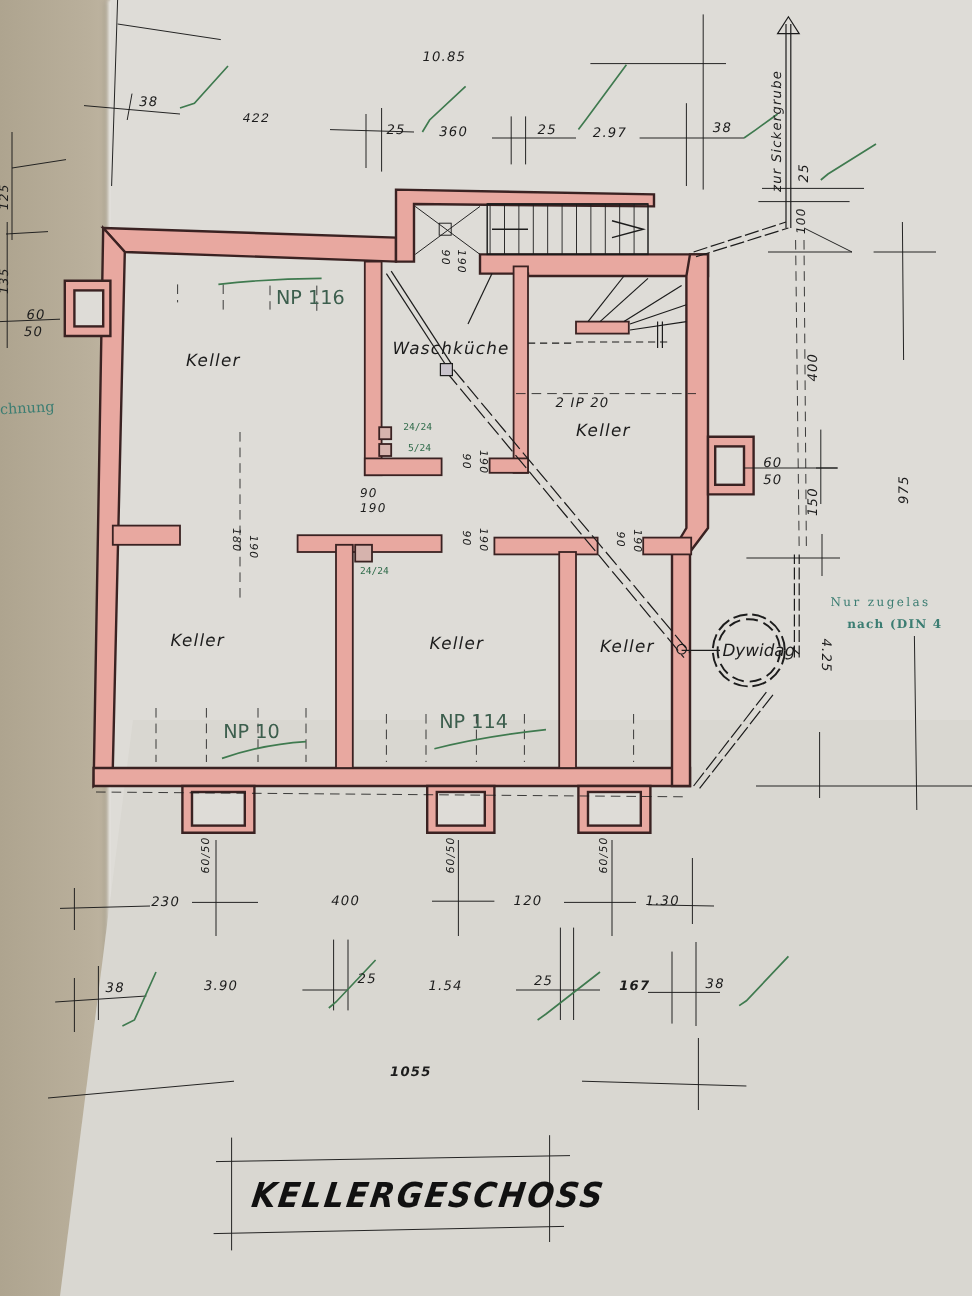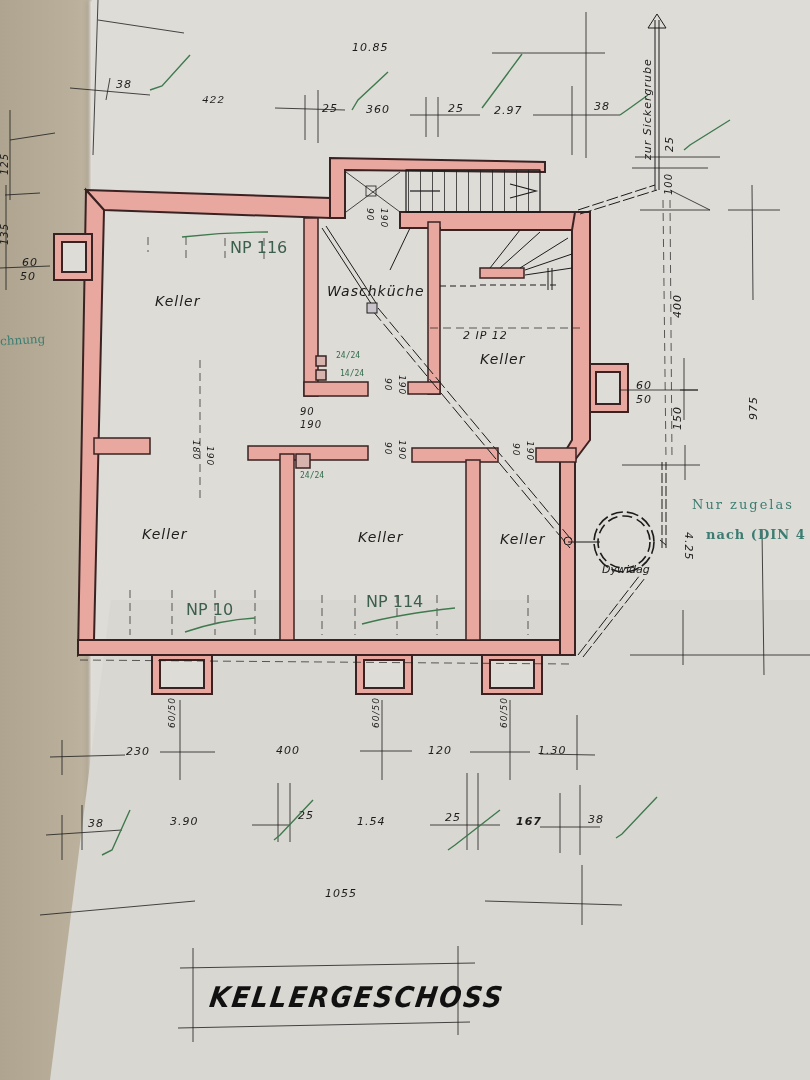--- a/index.html
+++ b/index.html
@@ -24,31 +24,31 @@
     }
     svg.plan { position: absolute; left: 0; top: 0; }
     .lbl {
       position: absolute; white-space: nowrap; color: #1c1c1c;
       font-family: "DejaVu Sans", sans-serif; font-style: italic;
       line-height: 1;
     }
     .dim { font-size: 11px; letter-spacing: 1px; }
     .room { font-size: 14px; letter-spacing: 1px; }
     .green { color: #2f6b4a; font-style: normal; font-family: "DejaVu Sans Mono", monospace; }
-    .stamp { color: #3b7d72; font-family: "DejaVu Serif", serif; font-style: normal; font-size: 13px; letter-spacing: 2px; }
+    .stamp { color: #3b7d72; font-family: "DejaVu Serif", serif; font-style: normal; font-size: 10px; letter-spacing: 2px; }
     .stamp.b { font-weight: bold; letter-spacing: 1px; }
     .vert { transform-origin: left top; transform: rotate(-90deg); }
     .vert90 { transform-origin: left top; transform: rotate(90deg); }
     .title {
       position: absolute; left: 210px; top: 982px; font-size: 26px; font-weight: bold;
       font-style: italic; letter-spacing: 2px; color: #111;
       font-family: "DejaVu Sans", sans-serif; transform: skewX(-8deg) scaleY(1.1);
     }
     .np { color: #3c5e4d; font-size: 16px; font-style: normal; font-family: "DejaVu Sans", sans-serif; }
-    .dywidag { font-size: 11px; margin-top: 28px; }
+    .dywidag { font-size: 14px; }
   </style>
 </head>
 <body>
 
 <div class="back-sheet"></div>
 <div class="sheet"></div>
 <div class="sheet-bottom"></div>
 
 <svg class="plan" width="810" height="1080" viewBox="0 0 810 1080">
   <defs>
@@ -273,25 +273,25 @@
 <span class="lbl room" style="left:155px;top:294px;">Keller</span>
 <span class="lbl room" style="left:327px;top:284px;">Waschküche</span>
 <span class="lbl room" style="left:480px;top:352px;">Keller</span>
 <span class="lbl room" style="left:142px;top:527px;">Keller</span>
 <span class="lbl room" style="left:358px;top:530px;">Keller</span>
 <span class="lbl room" style="left:500px;top:532px;">Keller</span>
 
 <span class="lbl np" style="left:186px;top:240px;margin-left:44px;">NP 116</span>
 <span class="lbl np" style="left:186px;top:602px;">NP 10</span>
 <span class="lbl np" style="left:366px;top:594px;">NP 114</span>
-<span class="lbl dim" style="left:463px;top:330px;">2 IP 12</span>
+<span class="lbl dim" style="left:463px;top:330px;">2 IP 20</span>
 <span class="lbl dywidag" style="left:602px;top:536px;">Dywidag</span>
 <span class="lbl dim vert" style="left:642px;top:160px;">zur Sickergrube</span>
 <span class="lbl green" style="left:336px;top:352px;font-size:8px;">24/24</span>
-<span class="lbl green" style="left:340px;top:370px;font-size:8px;">14/24</span>
+<span class="lbl green" style="left:340px;top:370px;font-size:8px;">5/24</span>
 <span class="lbl green" style="left:300px;top:472px;font-size:8px;">24/24</span>
 
 <span class="lbl dim" style="left:352px;top:42px;text-align:right;">10.85</span>
 <span class="lbl dim" style="left:116px;top:79px;">38</span>
 <span class="lbl dim" style="left:202px;top:95px;font-family:Liberation Mono, monospace;">422</span>
 <span class="lbl dim" style="left:322px;top:103px;">25</span>
 <span class="lbl dim" style="left:366px;top:104px;">360</span>
 <span class="lbl dim" style="left:448px;top:103px;">25</span>
 <span class="lbl dim" style="left:494px;top:105px;">2.97</span>
 <span class="lbl dim" style="left:594px;top:101px;">38</span>
@@ -333,19 +333,19 @@
 <span class="lbl dim" style="left:538px;top:745px;">1.30</span>
 
 <span class="lbl dim" style="left:88px;top:818px;">38</span>
 <span class="lbl dim" style="left:170px;top:816px;">3.90</span>
 <span class="lbl dim" style="left:298px;top:810px;">25</span>
 <span class="lbl dim" style="left:357px;top:816px;">1.54</span>
 <span class="lbl dim" style="left:445px;top:812px;">25</span>
 <span class="lbl dim" style="left:516px;top:816px;font-weight:bold;">167</span>
 <span class="lbl dim" style="left:588px;top:814px;">38</span>
 
-<span class="lbl dim" style="left:325px;top:888px;">1055</span>
+<span class="lbl dim" style="left:325px;top:888px;font-weight:bold;">1055</span>
 
 <span class="title">KELLERGESCHOSS</span>
 
 <span class="lbl stamp" style="left:0px;top:334px;transform:rotate(-3deg);font-size:12px;letter-spacing:0;">chnung</span>
 <span class="lbl stamp" style="left:692px;top:498px;">Nur zugelas</span>
-<span class="lbl stamp b" style="left:706px;top:516px;margin-top:12px;">nach (DIN 4</span>
+<span class="lbl stamp b" style="left:706px;top:516px;">nach (DIN 4</span>
 
 </body></html>

